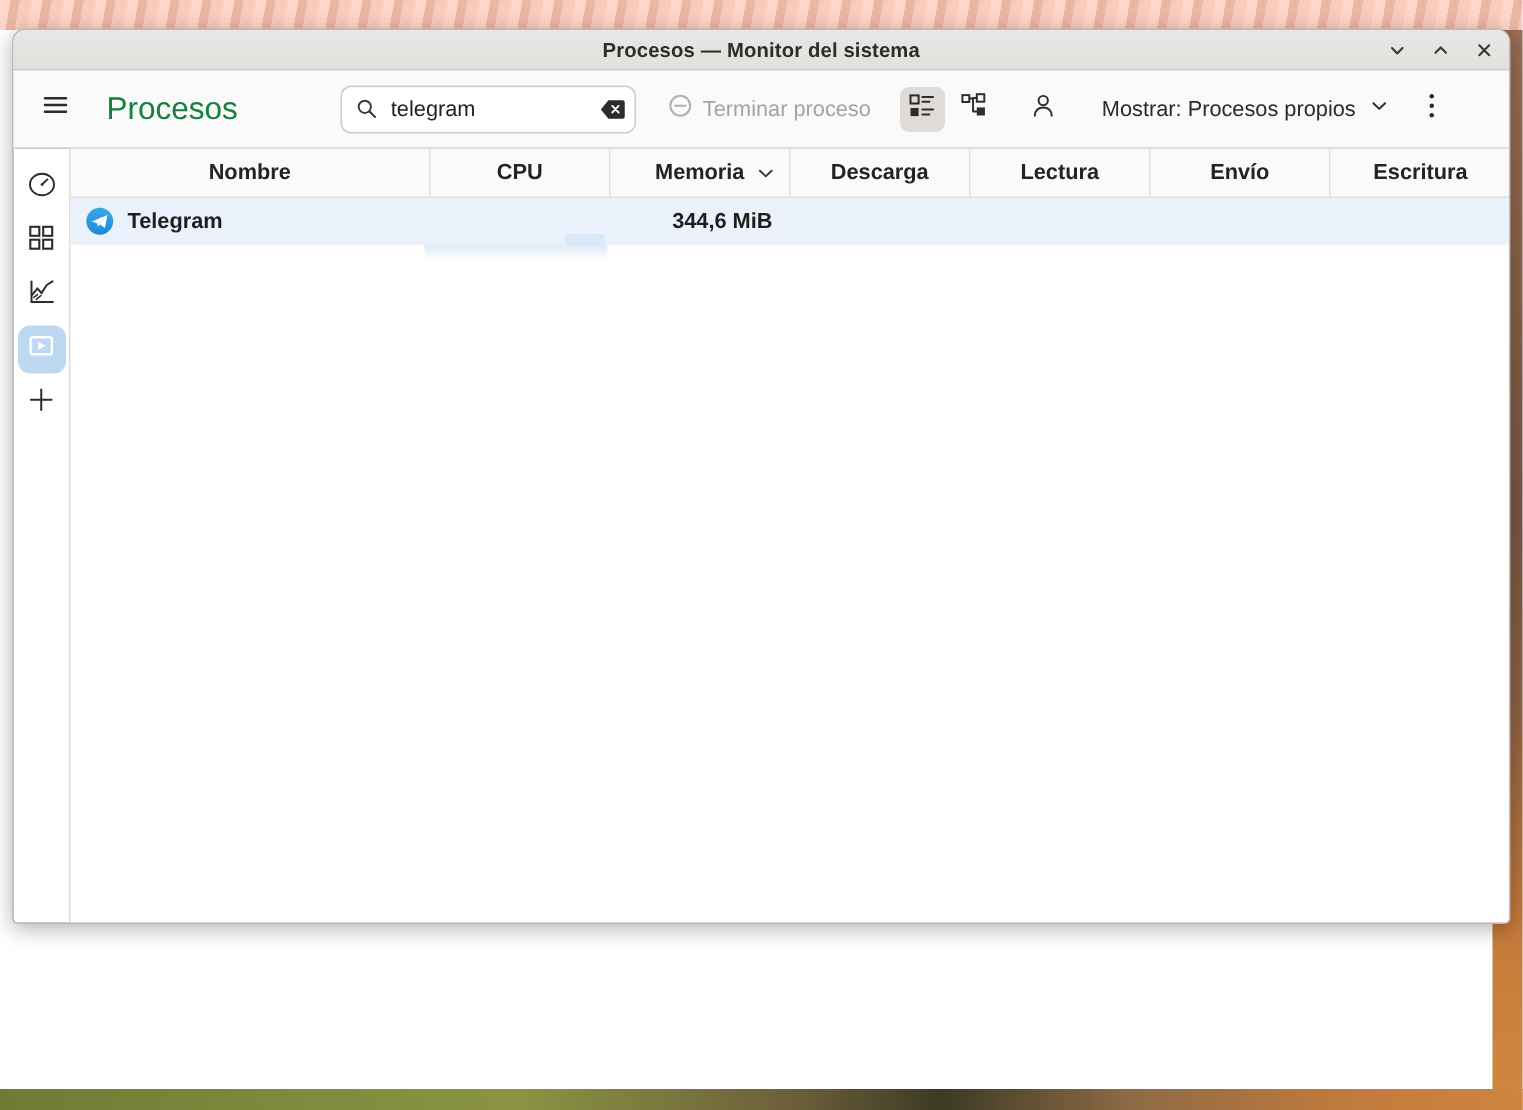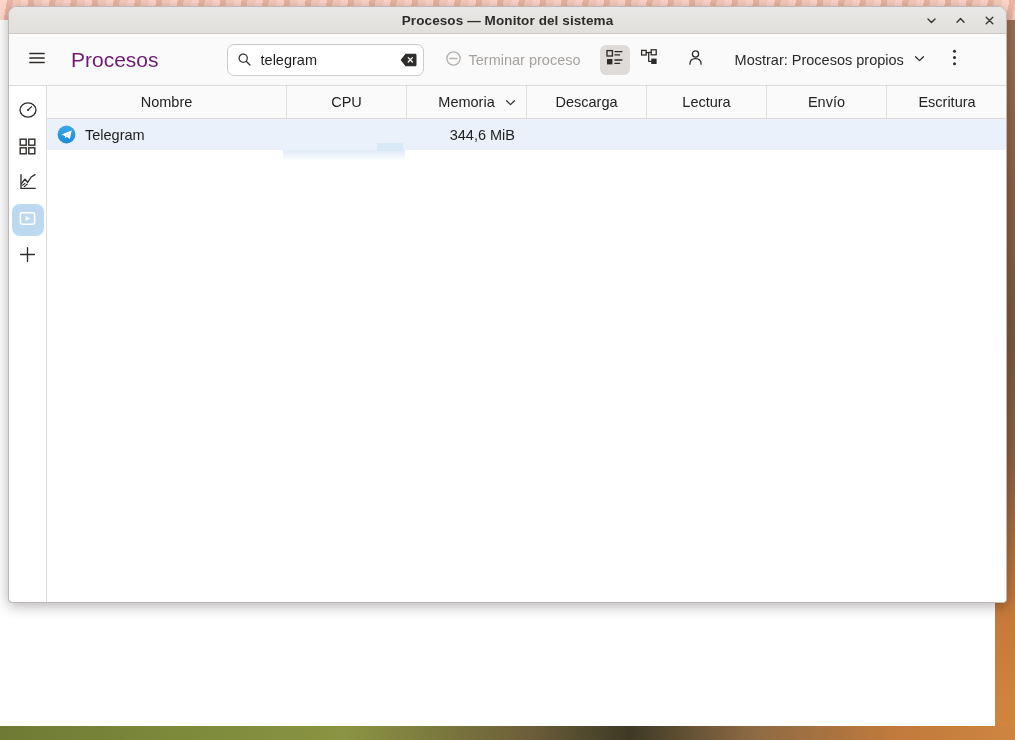--- a/index.html
+++ b/index.html
@@ -42,21 +42,21 @@
   #desktop .rightrock {
     position: absolute;
     right: 0; top: 20px; bottom: 0; width: 20px;
     background: linear-gradient(180deg,
       #9a6f55 0%, #8b6148 22%, #7a5742 45%, #8d6144 62%, #c4793a 82%, #d2873f 100%);
   }
 
   
   #window {
     position: absolute;
-    left: 8px; top: 6px;
+    left: 8px; top: 19px;
     width: 999px; height: 597px;
     background: #ffffff;
     border: 1px solid #bfb8b4;
     border-radius: 9px 9px 4px 4px;
     box-shadow: 0 3px 14px rgba(0,0,0,0.30);
     overflow: hidden;
     display: flex;
     flex-direction: column;
   }
 
@@ -106,21 +106,21 @@
   }
   .hb-hamburger {
     width: 32px; height: 32px;
     display: flex; align-items: center; justify-content: center;
     cursor: pointer;
     border-radius: 6px;
     flex: 0 0 auto;
   }
   .hb-title {
     font-size: 21px;
-    color: #701a75;
+    color: #15803d;
     margin-left: 18px;
     white-space: nowrap;
     flex: 0 0 auto;
   }
 
   .searchwrap {
     position: relative;
     margin-left: 68px;
     width: 197px;
     height: 32px;
@@ -210,20 +210,21 @@
     border-radius: 6px;
     flex: 0 0 auto;
   }
 
   
   .body {
     flex: 1 1 auto;
     display: flex;
     min-height: 0;
     background: #701a75;
+    font-weight: bold;
   }
   .sidebar {
     width: 38px;
     flex: 0 0 38px;
     border-right: 1px solid #dedbd8;
     background: #ffffff;
     display: flex;
     flex-direction: column;
     align-items: center;
     padding-top: 10px;

